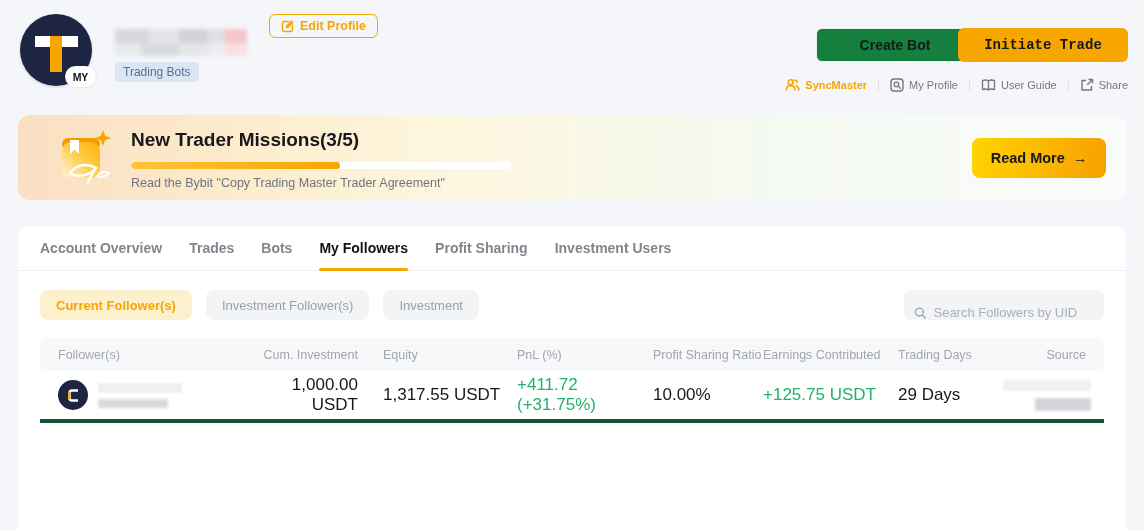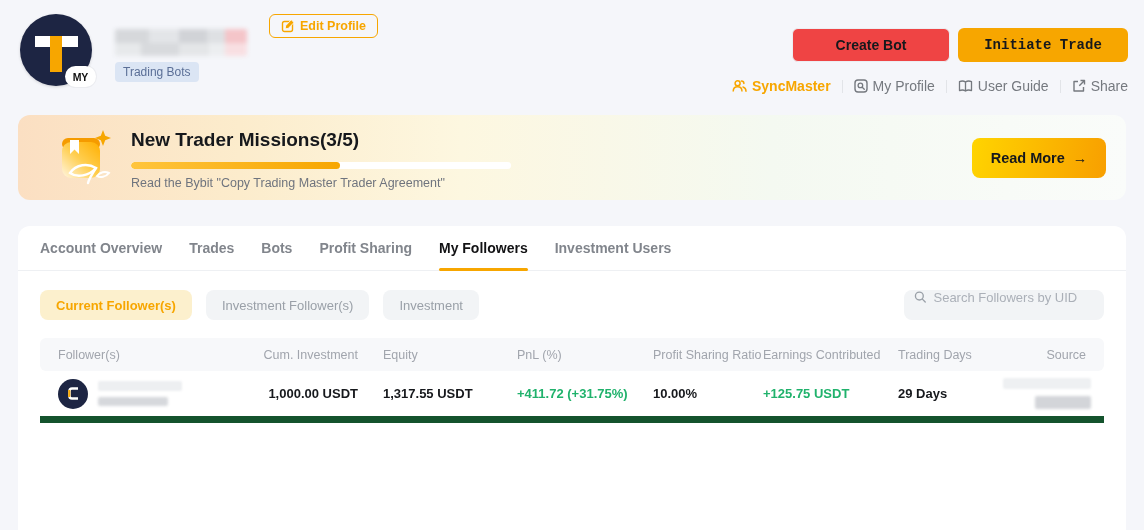--- a/index.html
+++ b/index.html
@@ -9,23 +9,23 @@
   
   .hdr { position:relative; height:115px; }
   .avatar { position:absolute; left:20px; top:14px; width:72px; height:72px; border-radius:50%; background:#1d2543; box-shadow:0 1px 3px rgba(0,0,0,.15); }
   .avatar .bar-h { position:absolute; left:15px; top:22px; width:43px; height:11px; background:#fff; }
   .avatar .bar-v { position:absolute; left:30px; top:22px; width:12px; height:36px; background:#f7a600; }
   .my-badge { position:absolute; right:-4px; bottom:-1px; width:31px; height:21px; background:#fff; border-radius:11px; font-size:10.5px; font-weight:bold; display:flex; align-items:center; justify-content:center; color:#111; box-shadow:0 0 0 1px rgba(0,0,0,.04); }
   .name-blur { position:absolute; left:115px; top:29px; width:132px; height:27px; display:flex; flex-wrap:wrap; filter:blur(2px); border-radius:2px; overflow:hidden; }
   .name-blur span { height:14px; display:block; }
   .tag-badge { position:absolute; left:115px; top:62px; background:#dbe5f4; color:#5b6f97; font-size:12px; padding:3px 8px; border-radius:4px; }
   .edit-btn { position:absolute; left:269px; top:14px; display:flex; align-items:center; gap:5px; border:1px solid #f7a600; color:#f7a600; background:transparent; border-radius:6px; padding:4px 11px; font-size:12.5px; font-weight:bold; cursor:pointer; font-family:inherit; }
-  .create-btn { position:absolute; left:792px; top:28px; width:158px; height:34px; background:#ef4444; border:1px solid #eceef2; border-radius:6px; font-size:14px; font-weight:bold; color:#16181c; cursor:pointer; font-family:inherit; }
+  .create-btn { position:absolute; left:816px; top:28px; width:158px; height:34px; background:#15803d; border:1px solid #eceef2; border-radius:6px; font-size:14px; font-weight:bold; color:#16181c; cursor:pointer; font-family:inherit; }
   .initiate-btn { position:absolute; left:958px; top:28px; width:170px; height:34px; background:#f7a600; border:none; border-radius:6px; font-size:14px; font-weight:bold; color:#16181c; cursor:pointer; font-family:Liberation Mono, monospace; }
-  .hdr-links { position:absolute; right:16px; top:78px; display:flex; align-items:center; font-size:14px; color:#75797f; }
+  .hdr-links { position:absolute; right:16px; top:78px; display:flex; align-items:center; font-size:11px; color:#75797f; }
   .hdr-link { display:flex; align-items:center; gap:5px; cursor:pointer; }
   .hdr-link.accent { color:#f7a600; font-weight:bold; }
   .hdr-sep { width:1px; height:13px; background:#e2e4e8; margin:0 11px; }
 
   
   .banner { position:absolute; left:18px; top:115px; width:1108px; height:85px; border-radius:12px;
     background:linear-gradient(90deg,#fbdfc2 0%,#fceccc 20%,#fdf7e0 40%,#f4f9f1 68%,#fafcfa 100%); }
   .banner-icon { position:absolute; left:36px; top:13px; }
   .banner-title { position:absolute; left:113px; top:14px; font-size:19px; font-weight:bold; color:#16181c;text-align:center; }
   .progress { position:absolute; left:113px; top:47px; width:380px; height:7px; background:#fff; border-radius:4px; overflow:hidden; }
@@ -38,29 +38,29 @@
   .card { position:absolute; left:18px; top:226px; width:1108px; height:320px; background:#fff; border-radius:12px; }
   .tabs { display:flex; gap:27px; padding:0 22px; height:45px; align-items:stretch; border-bottom:1px solid #eef0f3; }
   .tab { display:flex; align-items:center; font-size:14px; font-weight:bold; color:#81858c; cursor:pointer; position:relative; }
   .tab.active { color:#121214; }
   .tab.active::after { content:""; position:absolute; left:0; right:0; bottom:-1px; height:3px; background:#f7a600; border-radius:2px; }
 
   .filter-row { display:flex; justify-content:space-between; align-items:center; padding:19px 22px 18px; }
   .pills { display:flex; gap:14px; }
   .pill { height:30px; padding:0 16px; border:none; border-radius:8px; background:#f2f4f6; color:#9aa0a8; font-size:13px; cursor:pointer; font-family:inherit; }
   .pill.active { background:#fcf0cd; color:#f7a600; font-weight:bold; }
-  .search-box { display:flex; align-items:flex-start; gap:7px; width:200px; height:30px; background:#f2f4f6; border-radius:8px; padding:0 10px; }
+  .search-box { display:flex; align-items:flex-end; gap:7px; width:200px; height:30px; background:#f2f4f6; border-radius:8px; padding:0 10px; }
   .search-box input { border:none; background:transparent; outline:none; font-size:13px; width:100%; font-family:inherit; color:#3a3e45; }
   .search-box input::placeholder { color:#abb0b8; }
 
   .table { margin:0 22px; }
   .tgrid { display:grid; grid-template-columns:190px 110px 25px 134px 136px 110px 135px 105px 1fr; align-items:center; padding:0 18px; }
   .thead { height:33px; background:#f7f8fa; border-radius:6px; color:#a1a5ad; font-size:12.5px; }
   .thead .r, .trow .r { text-align:right; }
-  .trow { height:52px; border-bottom:7px solid #14532d; font-size:13px; font-weight:bold; color:#16181c; }
+  .trow { height:52px; border-bottom:4px solid #14532d; font-size:17px; font-weight:normal; color:#16181c; }
   .green { color:#20b26c; }
   .fcell { display:flex; align-items:center; gap:10px; }
   .row-avatar { width:30px; height:30px; border-radius:50%; background:#1d2543; flex:0 0 auto; display:flex; align-items:center; justify-content:center; }
   .row-name-blur { display:flex; flex-direction:column; gap:6px; }
   .rb1 { width:84px; height:10px; background:#edeff1; border-radius:2px; filter:blur(1px); }
   .rb2 { width:70px; height:9px; background:#d6d8dc; border-radius:2px; filter:blur(1.5px); }
   .src-blur { display:flex; flex-direction:column; align-items:flex-end; gap:7px; }
   .sb1 { width:88px; height:11px; background:#eef0f2; border-radius:2px; filter:blur(1px); }
   .sb2 { width:56px; height:13px; background:#d3d5d9; border-radius:2px; filter:blur(1.5px); }
 </style>
@@ -164,22 +164,22 @@
     <span>→</span>
   </button>
 </section>
 
 <main class="card">
 
   <nav class="tabs">
     <span class="tab">Account Overview</span>
     <span class="tab">Trades</span>
     <span class="tab">Bots</span>
+    <span class="tab active">My Followers</span>
     <span class="tab">Profit Sharing</span>
-    <span class="tab active">My Followers</span>
     <span class="tab">Investment Users</span>
   </nav>
 
   <div class="filter-row">
     <div class="pills">
       <button class="pill active">Current Follower(s)</button>
       <button class="pill">Investment Follower(s)</button>
       <button class="pill">Investment</button>
     </div>
     <div class="search-box">

